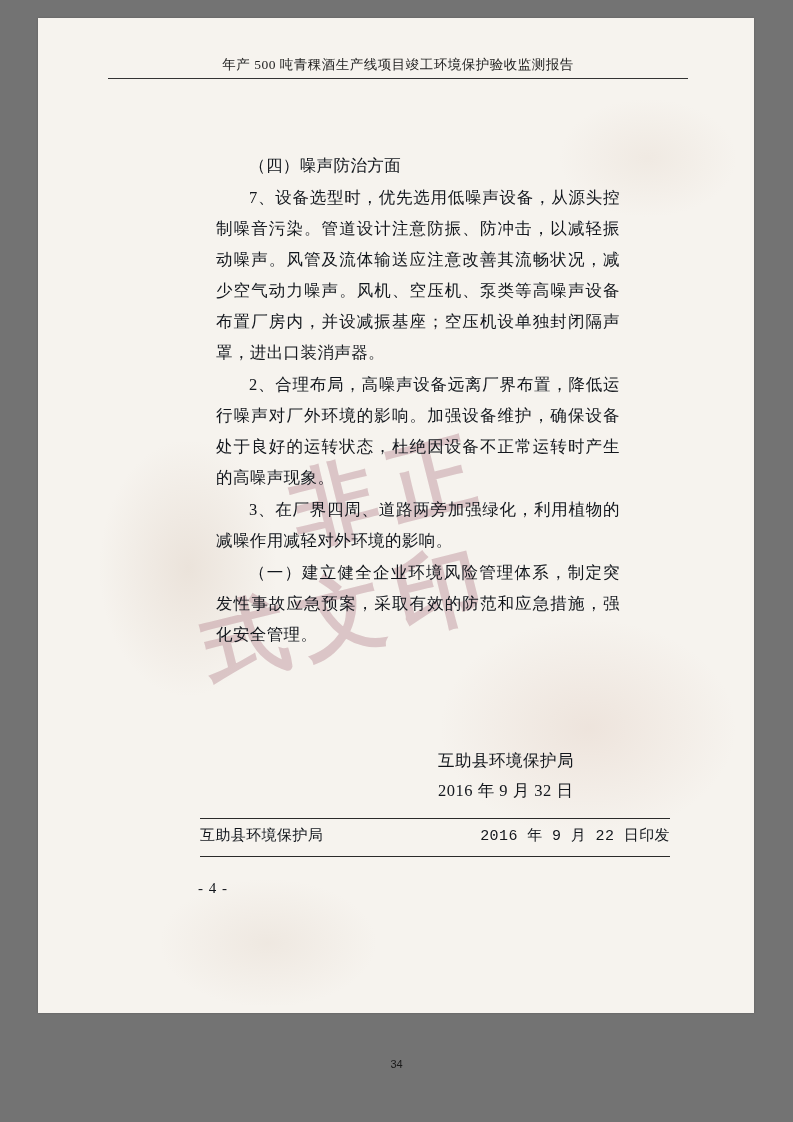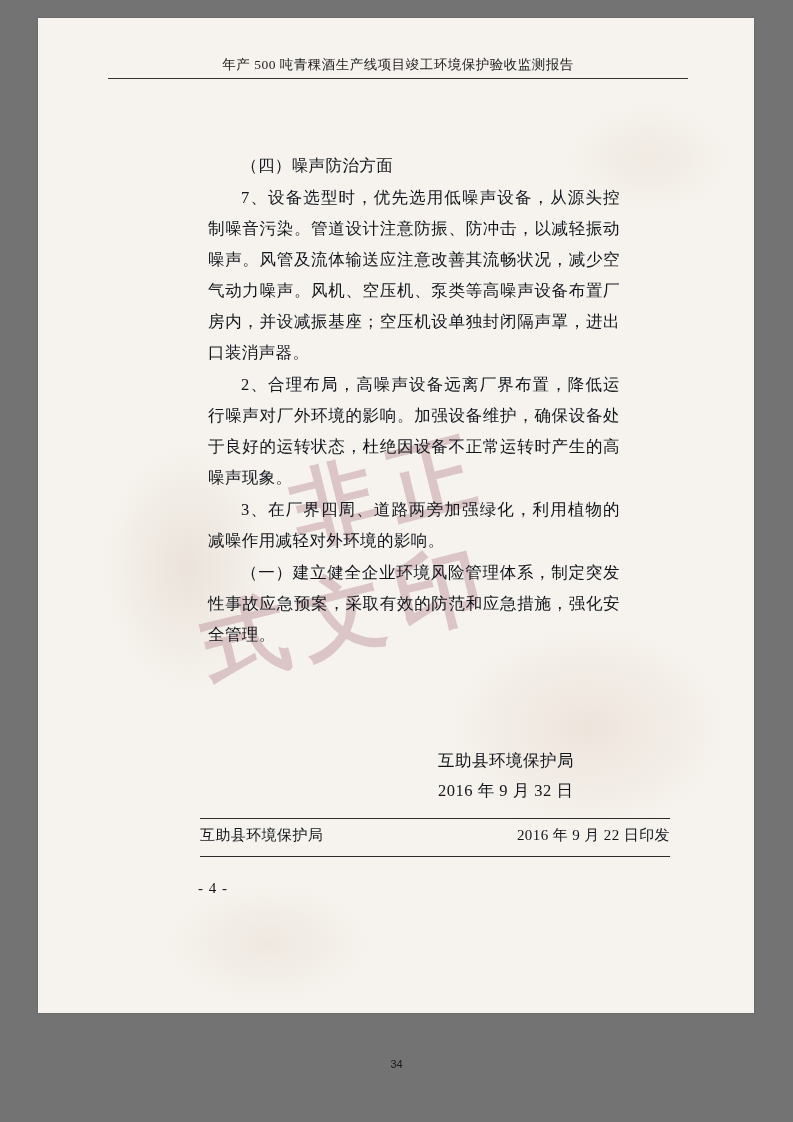--- a/index.html
+++ b/index.html
@@ -84,21 +84,21 @@
     position: absolute;
     left: 162px;
     top: 132px;
     width: 420px;
     color: #12161c;
   }
   .para {
     font-size: 16.5px;
     line-height: 31px;
     text-align: justify;
-    margin: 0 0 1px 8px;
+    margin: 0 0 1px 16px;
     letter-spacing: 0.4px;
     font-family: "Liberation Serif", serif;
   }
   .indent2 { text-indent: 33px; }
 
   
   .sign-block {
     position: absolute;
     left: 400px;
     top: 728px;
@@ -131,20 +131,21 @@
   }
   .footer-left {
     position: absolute;
     left: 0;
     top: 0;
   }
   .footer-right {
     position: absolute;
     right: 0;
     top: 0;
+    font-family: Liberation Mono, monospace;
   }
   .footer-rule-bottom {
     position: absolute;
     left: 162px;
     top: 838px;
     width: 470px;
     height: 1px;
     background: #2a2a2a;
   }
 

